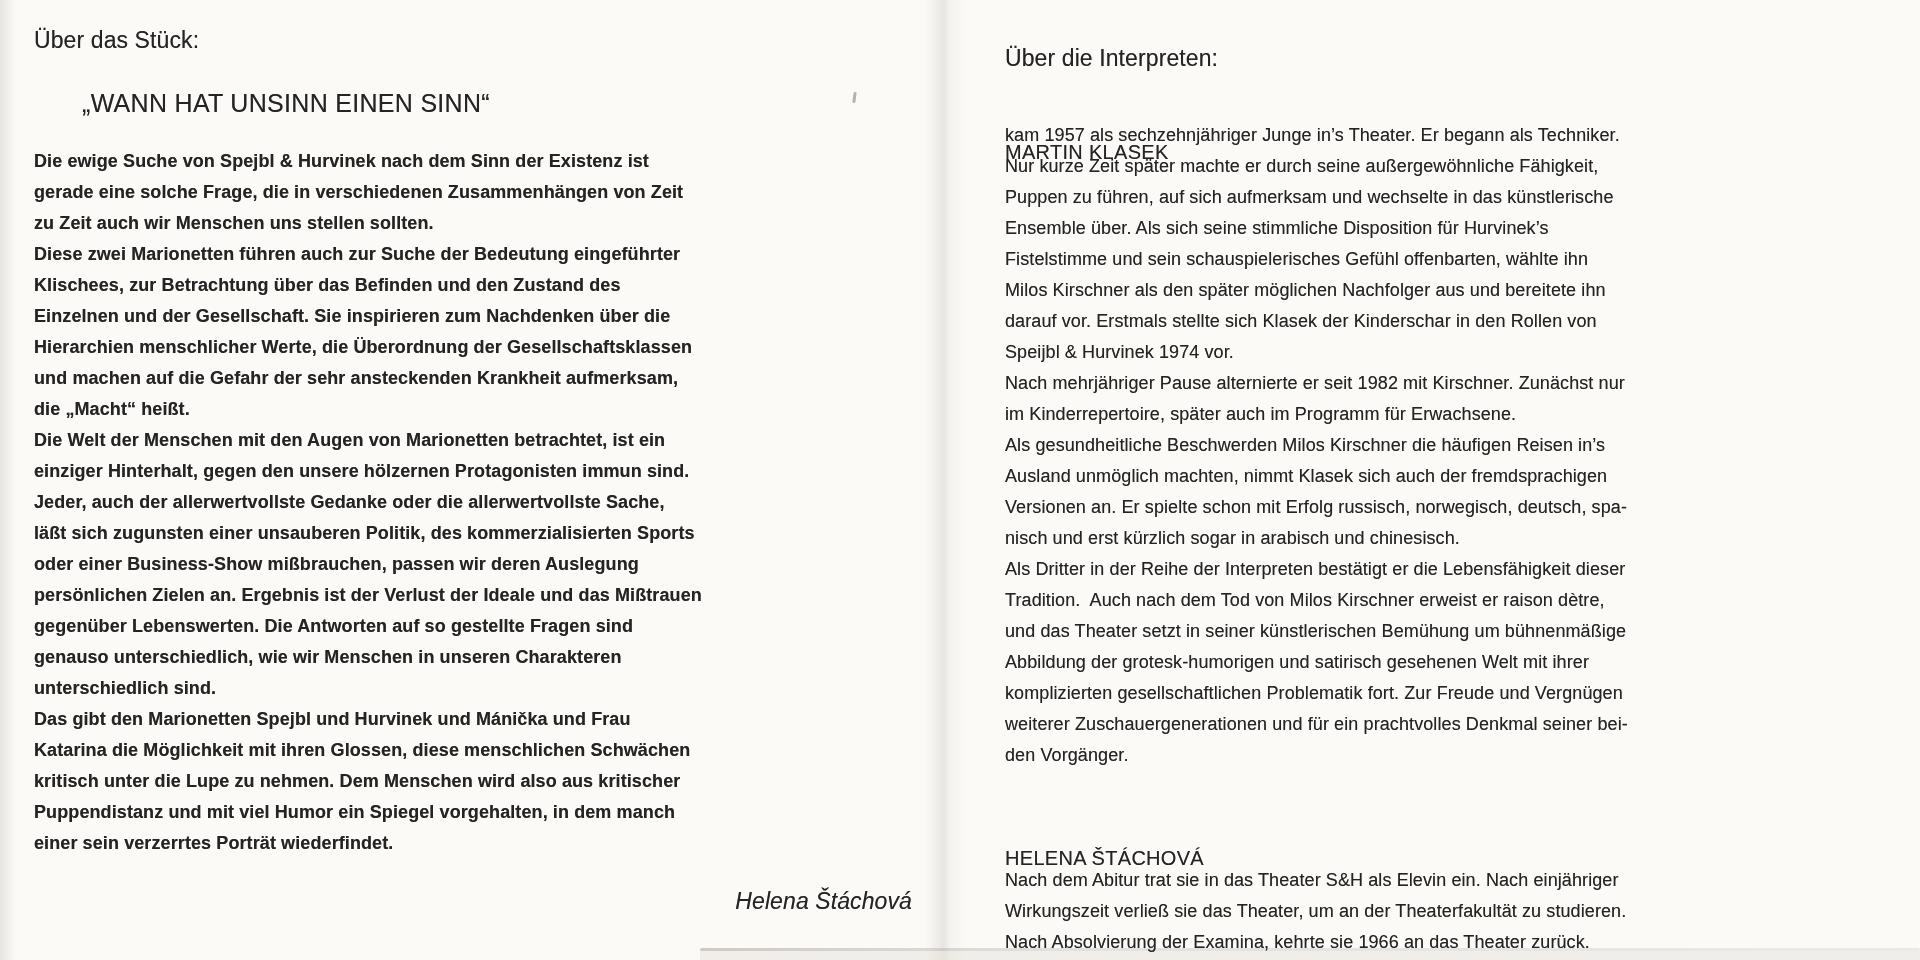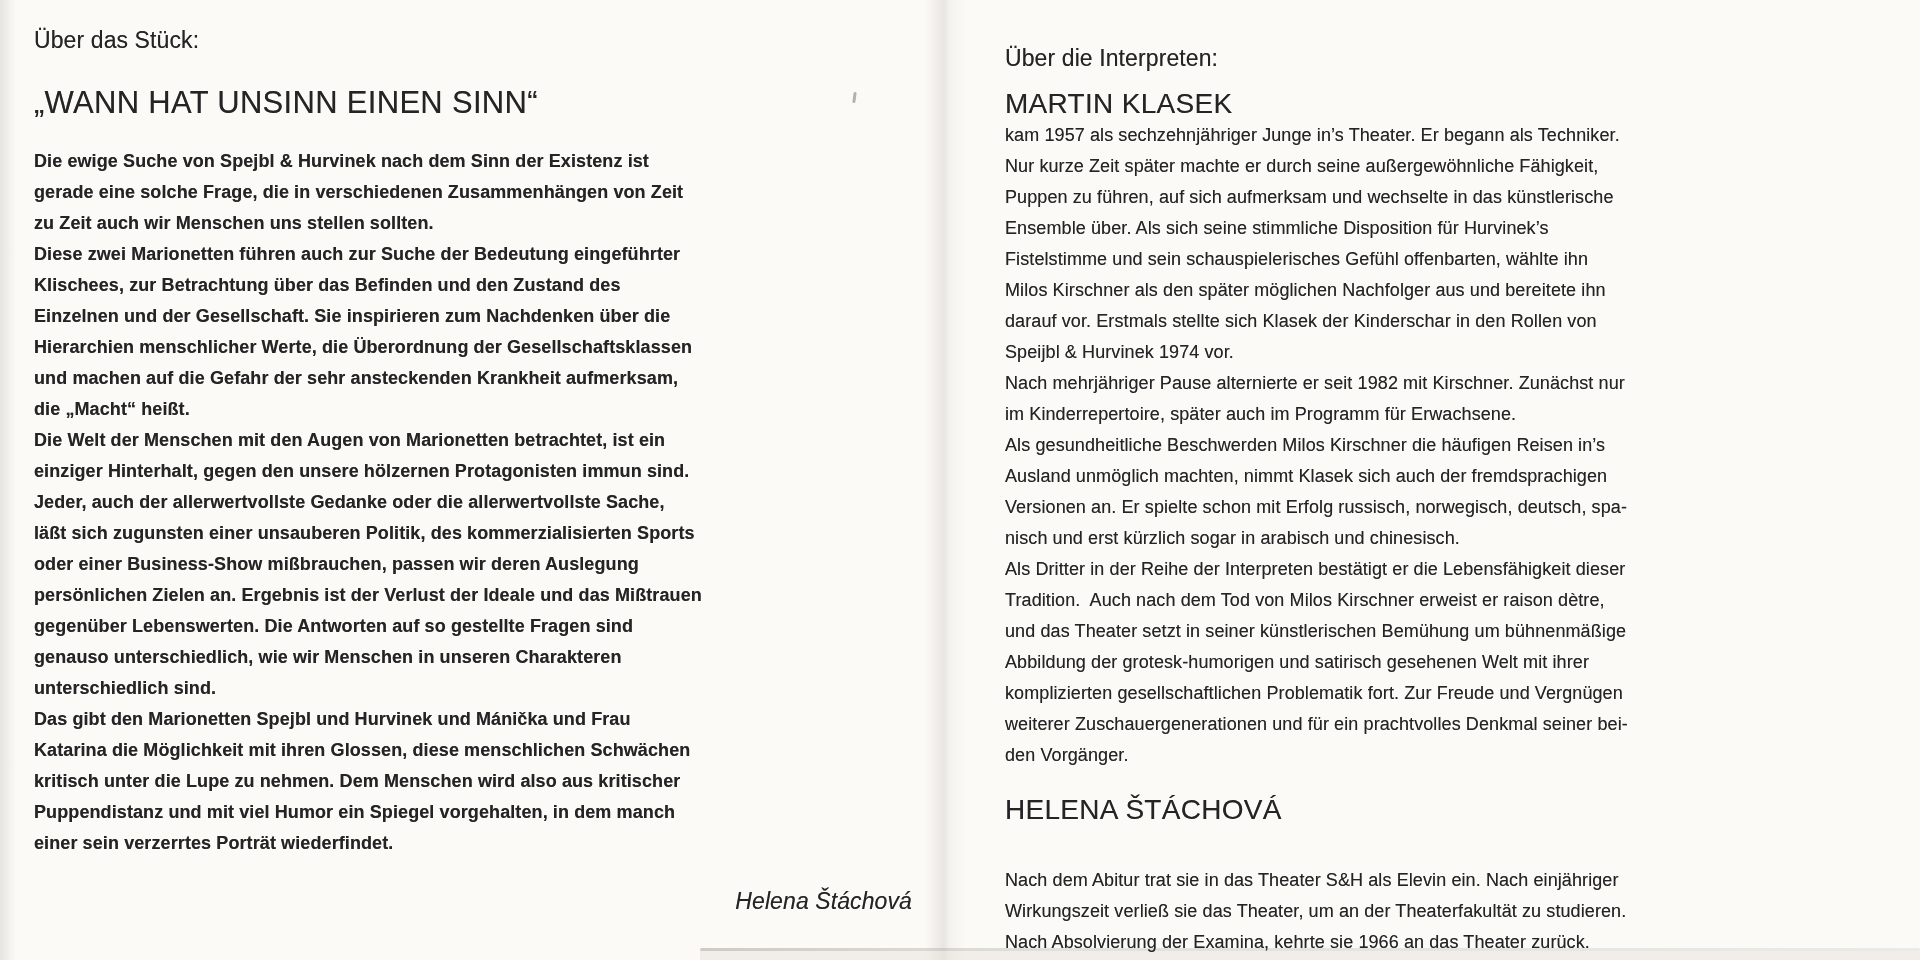--- a/index.html
+++ b/index.html
@@ -59,28 +59,30 @@
     position: absolute;
     white-space: pre;
     letter-spacing: 0.1px;
     text-shadow: 0 0 0.6px rgba(40,40,40,0.5);
   }
   .page-header {
     font-size: 23px;
     line-height: 28px;
   }
   .piece-title {
-    font-size: 31px;
+    font-size: 25px;
     line-height: 30px;
     letter-spacing: 0.3px;
+    margin-left: 48px;
   }
   .section-heading {
-    font-size: 28px;
+    font-size: 20px;
     line-height: 30px;
     letter-spacing: 0.3px;
+    margin-top: 48px;
   }
   .body-text {
     font-size: 18px;
     line-height: 31px;
   }
   .signature {
     font-size: 23px;
     font-style: italic;
     text-align: right;
   }

